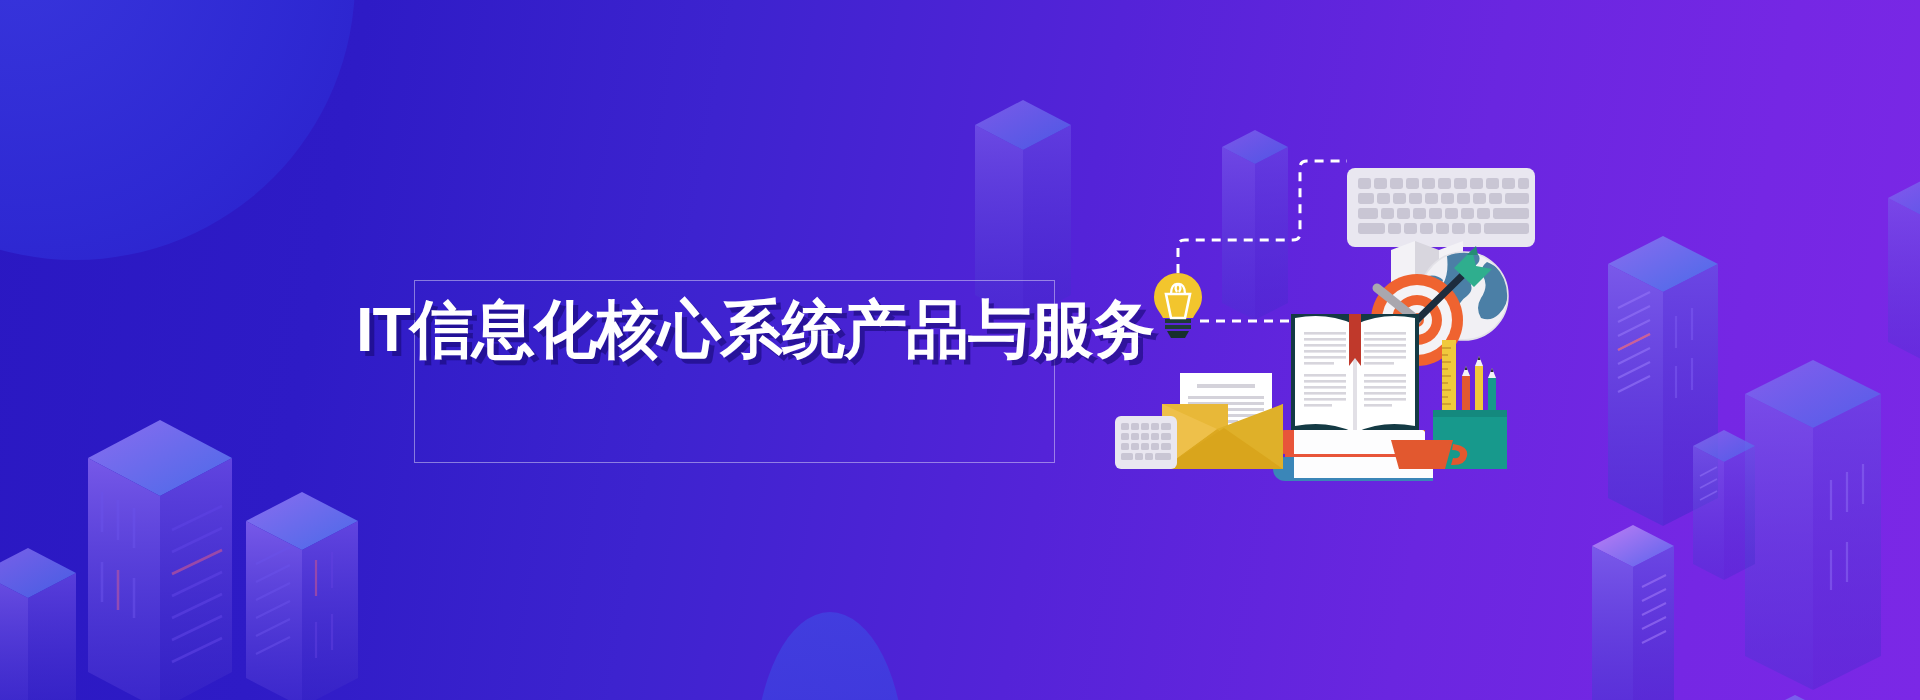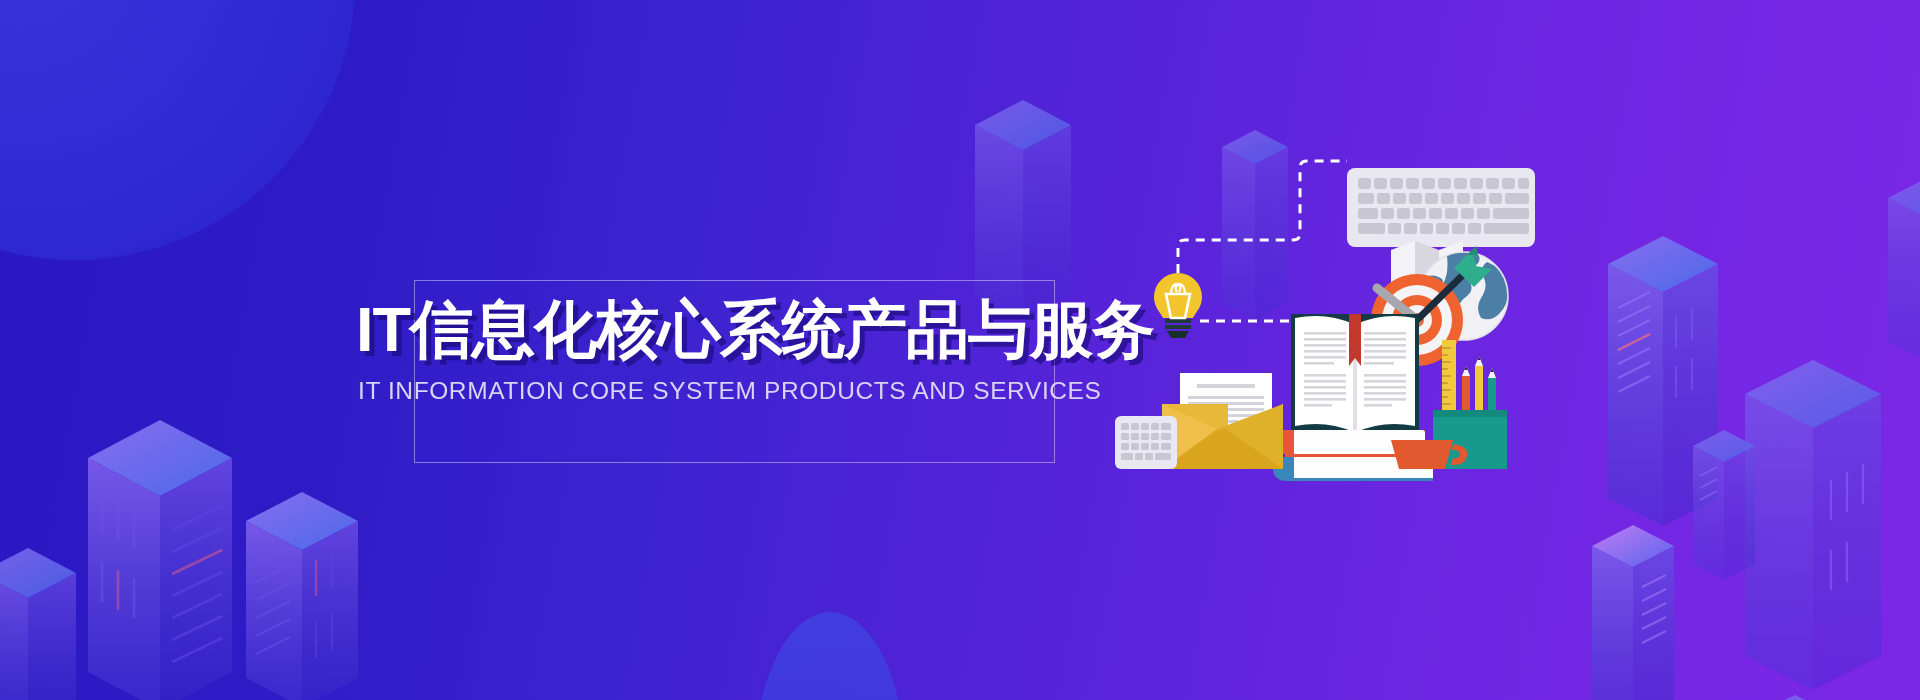--- a/index.html
+++ b/index.html
@@ -243,21 +243,20 @@
       <polygon points="0,18 35,0 70,18 35,36" fill="url(#bt1)" opacity=".7"></polygon>
       <polygon points="0,18 35,36 35,180 0,162" fill="url(#bl1)" opacity=".62"></polygon>
       <polygon points="70,18 35,36 35,180 70,162" fill="url(#br1)" opacity=".62"></polygon>
     </svg>
   </div>
 
   <div id="title-box"></div>
 
   <div id="title-wrap">
     <h1 id="main-title">IT信息化核心系统产品与服务</h1>
-    <div id="sub-title">IT INFORMATION CORE SYSTEM PRODUCTS AND SERVICES</div>
   </div>
 
   <div id="illustration">
     <svg width="420" height="340" viewBox="0 0 420 340">
       <defs>
         <clipPath id="globeClip">
             <circle cx="349" cy="168" r="44"></circle>
           </clipPath>
       </defs>
 

